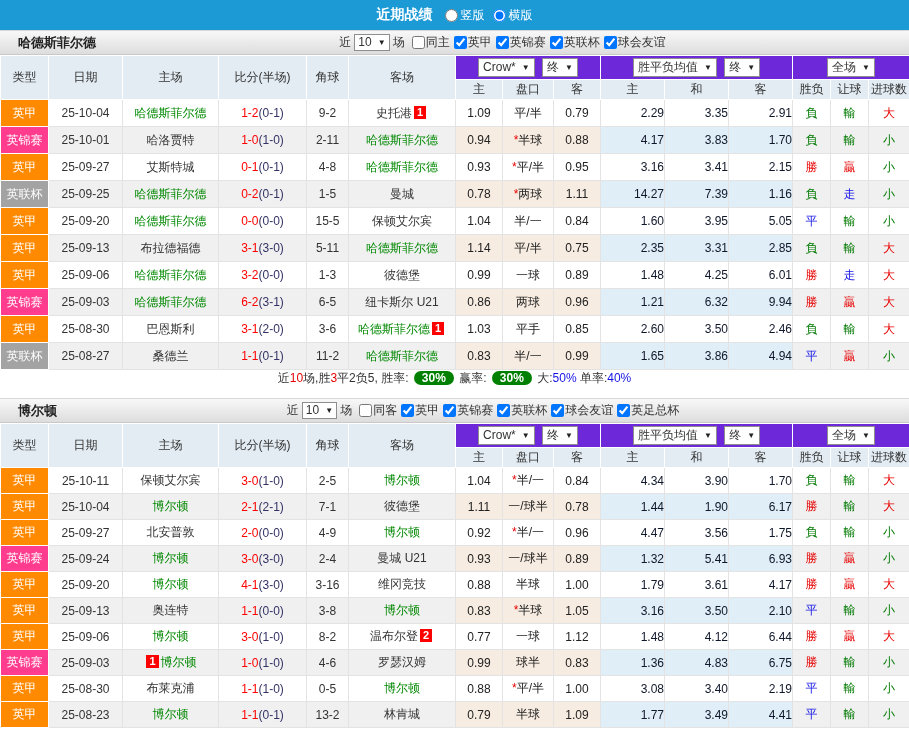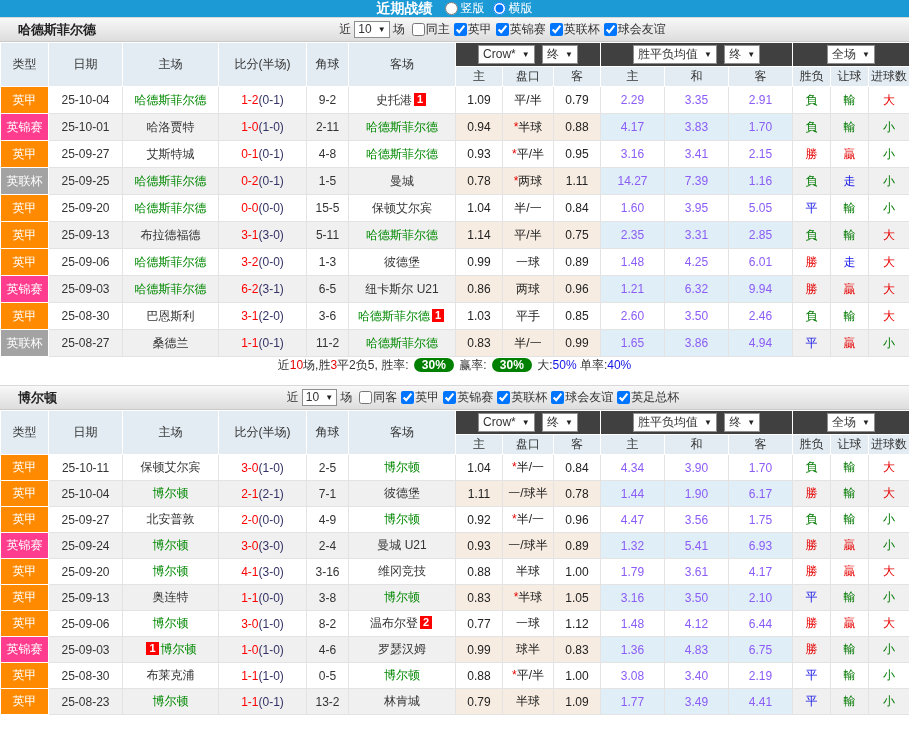--- a/index.html
+++ b/index.html
@@ -6,21 +6,21 @@
   html,body { margin:0; padding:0; }
   body {
     width: 909px;
     background: #fff;
     font-family: "Liberation Sans", "DejaVu Sans", sans-serif;
     font-size: 12px;
     color: #333;
   }
   
   .topbar {
-    height: 17px;
+    height: 30px;
     background: #1C9AD6;
     display: flex;
     align-items: center;
     justify-content: center;
     gap: 8px;
     color: #fff;
   }
   .topbar .title { font-weight: bold; font-size: 14px; margin-right: 4px; }
   .topbar label { display: inline-flex; align-items: center; gap: 3px; cursor: pointer; }
   .topbar input { margin: 0; }
@@ -52,36 +52,36 @@
     background: #E3ECF3;
     border: 1px solid #FFFFFF;
     font-weight: normal;
     color: #333;
     padding: 0;
     white-space: nowrap;
     overflow: hidden;
   }
   thead tr.r1 th { height: 24px; }
   thead tr.r2 th { height: 20px; }
-  thead th.ctl { background: #404040; }
+  thead th.ctl { background: #6d28d9; }
   thead .dd { margin: 0 2px; }
   tbody td {
     border: 1px solid #E3E3E3;
     text-align: center;
     height: 27px;
     padding: 0;
     white-space: nowrap;
     overflow: hidden;
   }
   .s2 tbody td { height: 26px; }
   tr.odd td { background: #FFFFFF; }
   tr.even td { background: #F0F0F0; }
   td.odds { background: #FEF6ED; color: #222; margin-top: 32px; }
   tr.even td.odds { background: #F7ECE1; }
-  td.avg { background: #EAF5FB; color: #8b5cf6; }
+  td.avg { background: #EAF5FB; color: #0f172a; text-align: right; }
   tr.even td.avg { background: #E0EEF7; }
   td.f-type { border-color: #FFFFFF; color: #fff; }
   .lg-jia  { background: #FF8A00 !important; }
   .lg-jin  { background: #FF3C8E !important; }
   .lg-lian { background: #A3A3A3 !important; }
   .team.green { color: #008800; }
   .num-badge {
     display: inline-block; background: #FF0000; color: #fff;
     font-size: 11px; line-height: 13px; padding: 0 3px; margin: 0 2px;
     font-weight: bold; vertical-align: 1px;

